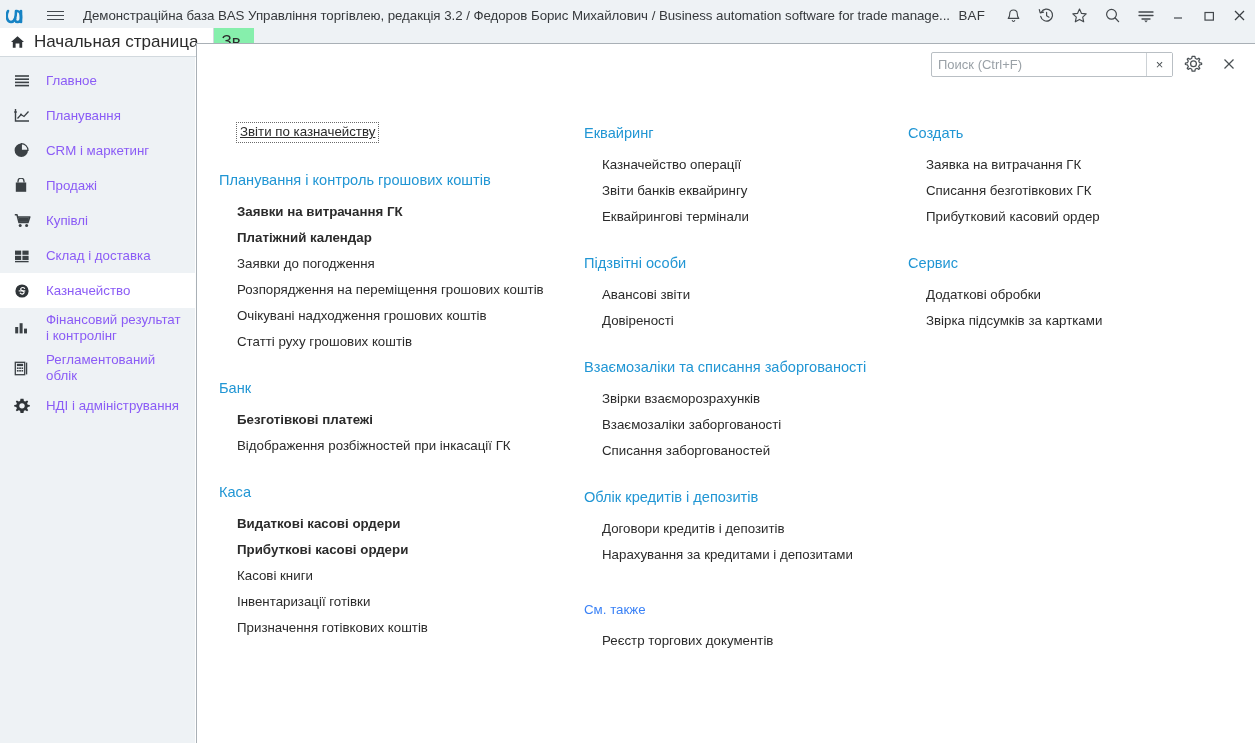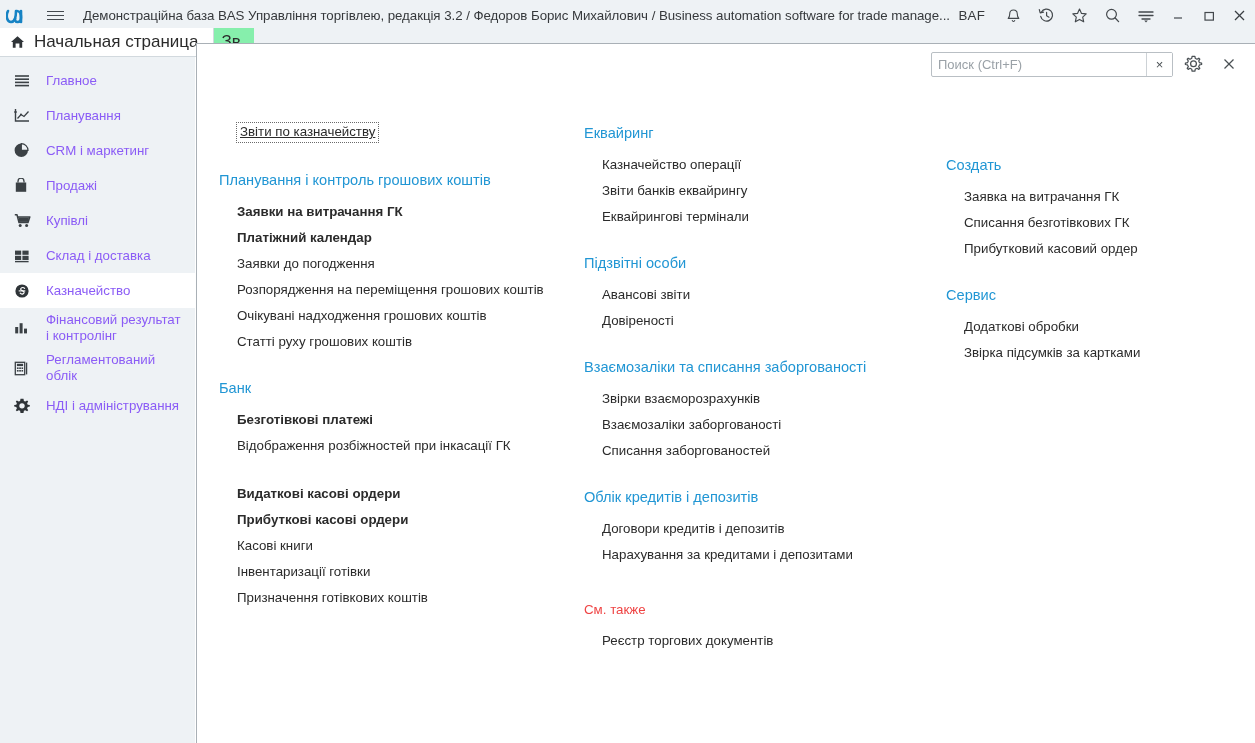--- a/index.html
+++ b/index.html
@@ -242,42 +242,42 @@
     top: 0; left: 0;
     width: 100%;
     height: 100%;
   }
   .col {
     position: absolute;
     top: 78px;
   }
   .col-1 { left: 22px;  width: 360px; }
   .col-2 { left: 387px; width: 335px; }
-  .col-3 { left: 749px; width: 310px; margin-top: 32px; }
+  .col-3 { left: 711px; width: 310px; }
 
   .focus-link {
     display: inline-block;
     font-size: 13.3px;
     color: #2b2b2b;
     border: 1px dotted #6a6a6a;
     padding: 1px 3px 2px 3px;
     margin-left: 17px;
     margin-bottom: 26px;
     line-height: 16px;
   }
 
   .group { margin-bottom: 22px; }
   .group-title {
     font-size: 14.6px;
     color: #2196d4;
     margin: 0 0 8px 0;
     line-height: 22px;
     font-weight: normal;
   }
-  .group-title.plain { color: #ef4444; font-size: 13.3px; line-height: 20px; margin-top: 32px; }
+  .group-title.plain { color: #3b82f6; font-size: 13.3px; line-height: 20px; margin-top: 32px; }
   .g-item {
     font-size: 13.3px;
     color: #2b2b2b;
     line-height: 16px;
     padding: 5px 0 5px 18px;
   }
   .g-item.bold { font-weight: bold; }
 </style>
 </head>
 <body>
@@ -527,20 +527,21 @@
         <div class="g-item">Статті руху грошових коштів</div>
       </div>
 
       <div class="group">
         <div class="group-title">Банк</div>
         <div class="g-item bold">Безготівкові платежі</div>
         <div class="g-item">Відображення розбіжностей при інкасації ГК</div>
       </div>
 
       <div class="group">
+        <div class="group-title">Каса</div>
         <div class="g-item bold">Видаткові касові ордери</div>
         <div class="g-item bold">Прибуткові касові ордери</div>
         <div class="g-item">Касові книги</div>
         <div class="g-item">Інвентаризації готівки</div>
         <div class="g-item">Призначення готівкових коштів</div>
       </div>
     </div>
 
     <div class="col col-2">
       <div class="group">

